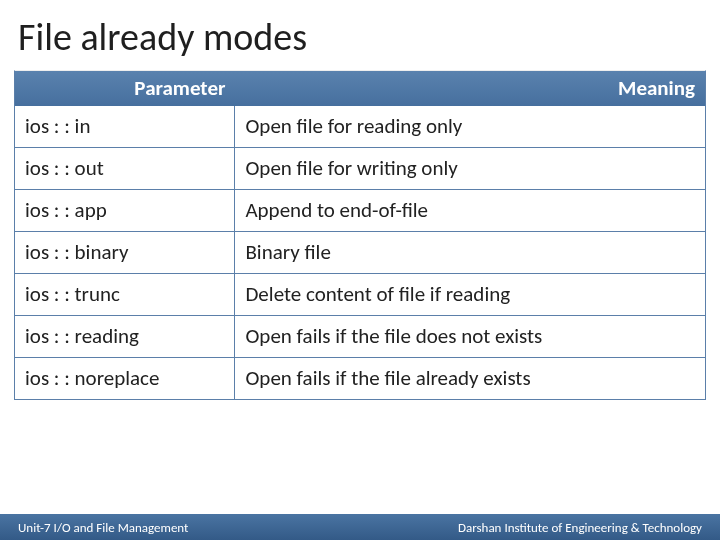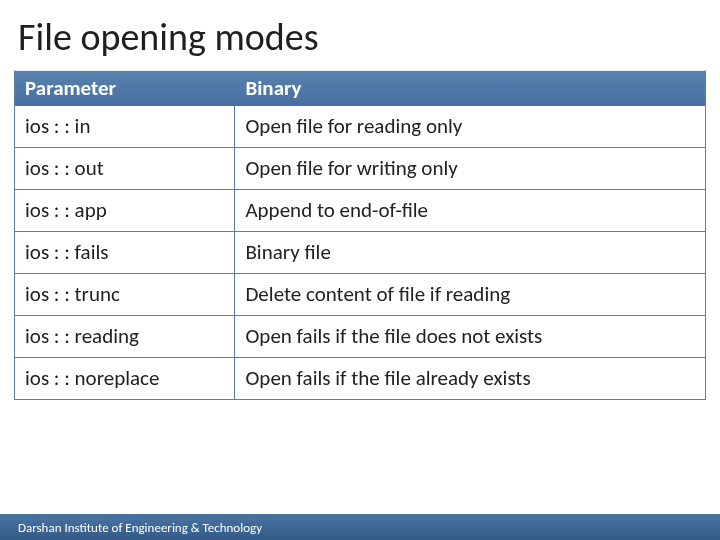--- a/index.html
+++ b/index.html
@@ -22,21 +22,21 @@
   }
   table {
     width: 100%;
     border-collapse: separate;
     border-spacing: 0;
   }
   th {
     background: #4f7aa8;
     background: linear-gradient(#5a82ae, #466f9e);
     color: #fff;
-    text-align: left;
+    text-align: right;
     font-weight: 700;
     font-size: 21px;
     padding: 4px 10px 5px 10px;
     border-top: 1px solid #eee;
   }
   th:first-child { width: 32%; }
   td {
     font-size: 21px;
     color: #222;
     padding: 7px 18px 8px 10px;
@@ -59,58 +59,59 @@
     font-size: 13px;
     display: flex;
     justify-content: space-between;
     align-items: center;
     padding: 0 18px;
   }
 </style>
 </head>
 <body>
 
-<div class="title">File opening modes</div>
+<div class="title">File already modes</div>
 
 <div class="table-wrap">
   <table>
     <thead>
       <tr>
         <th>Parameter</th>
-        <th>Binary</th>
+        <th>Meaning</th>
       </tr>
     </thead>
     <tbody id="table-body">
         <tr>
           <td>ios : : in</td>
           <td>Open file for reading only</td>
         </tr>
         <tr>
           <td>ios : : out</td>
           <td>Open file for writing only</td>
         </tr>
         <tr>
           <td>ios : : app</td>
           <td>Append to end-of-file</td>
         </tr>
         <tr>
-          <td>ios : : fails</td>
+          <td>ios : : binary</td>
           <td>Binary file</td>
         </tr>
         <tr>
           <td>ios : : trunc</td>
           <td>Delete content of file if reading</td>
         </tr>
         <tr>
           <td>ios : : reading</td>
           <td>Open fails if the file does not exists</td>
         </tr>
         <tr>
           <td>ios : : noreplace</td>
           <td>Open fails if the file already exists</td>
         </tr>
       </tbody>
   </table>
 </div>
 
 <div class="footer">
+  <span>Unit-7 I/O and File Management</span>
   <span>Darshan Institute of Engineering &amp; Technology</span>
 </div>
 
 </body></html>

